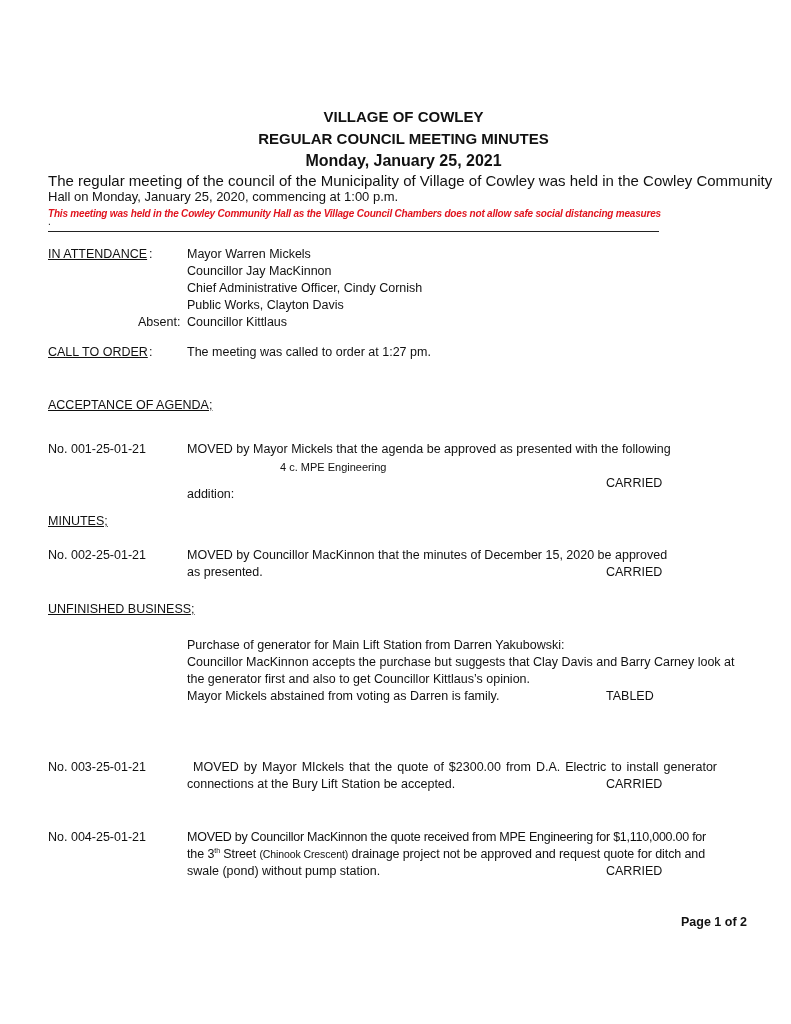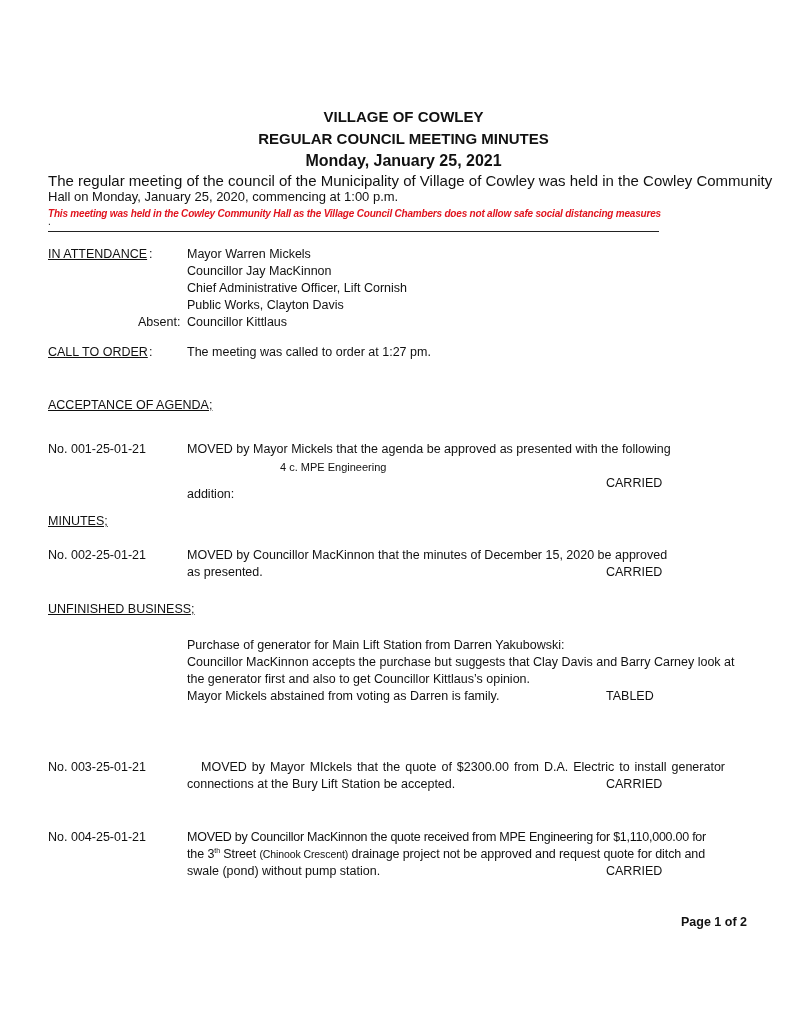--- a/index.html
+++ b/index.html
@@ -23,21 +23,21 @@
 <div class="abs body" style="left:48px;top:172px;font-size:15px;">The regular meeting of the council of the Municipality of Village of Cowley was held in the Cowley Community</div>
 <div class="abs body" style="left:48px;top:189px;font-size:13px;">Hall on Monday, January 25, 2020, commencing at 1:00 p.m.</div>
 <div class="abs red" style="left:48px;top:208px;">This meeting was held in the Cowley Community Hall as the Village Council Chambers does not allow safe social distancing measures</div>
 <div class="abs body" style="left:48px;top:216px;font-size:10px;">.</div>
 <div class="rule" style="top:231px;"></div>
 
 <div class="abs body u" style="left:48px;top:247px;"><span>IN ATTENDANCE</span></div>
 <div class="abs body" style="left:149px;top:247px;">:</div>
 <div class="abs body" style="left:187px;top:247px;">Mayor Warren Mickels</div>
 <div class="abs body" style="left:187px;top:264px;">Councillor Jay MacKinnon</div>
-<div class="abs body" style="left:187px;top:281px;">Chief Administrative Officer, Lift Cornish</div>
+<div class="abs body" style="left:187px;top:281px;">Chief Administrative Officer, Cindy Cornish</div>
 <div class="abs body" style="left:187px;top:298px;">Public Works, Clayton Davis</div>
 <div class="abs body" style="left:138px;top:315px;">Absent:</div>
 <div class="abs body" style="left:187px;top:315px;">Councillor Kittlaus</div>
 
 <div class="abs body u" style="left:48px;top:345px;"><span>CALL TO ORDER</span></div>
 <div class="abs body" style="left:149px;top:345px;">:</div>
 <div class="abs body" style="left:187px;top:345px;">The meeting was called to order at 1:27 pm.</div>
 
 <div class="abs body u" style="left:48px;top:398px;">ACCEPTANCE OF AGENDA;</div>
 <div class="abs body" style="left:48px;top:442px;">No. 001-25-01-21</div>
@@ -53,21 +53,21 @@
 <div class="abs body" style="left:606px;top:565px;">CARRIED</div>
 
 <div class="abs body u" style="left:48px;top:602px;">UNFINISHED BUSINESS;</div>
 <div class="abs body" style="left:187px;top:638px;">Purchase of generator for Main Lift Station from Darren Yakubowski:</div>
 <div class="abs body" style="left:187px;top:655px;">Councillor MacKinnon accepts the purchase but suggests that Clay Davis and Barry Carney look at</div>
 <div class="abs body" style="left:187px;top:672px;">the generator first and also to get Councillor Kittlaus’s opinion.</div>
 <div class="abs body" style="left:187px;top:689px;">Mayor Mickels abstained from voting as Darren is family.</div>
 <div class="abs body" style="left:606px;top:689px;">TABLED</div>
 
 <div class="abs body" style="left:48px;top:760px;">No. 003-25-01-21</div>
-<div class="abs body" style="left:201px;top:760px;word-spacing:1.5px;">MOVED by Mayor MIckels that the quote of $2300.00 from D.A. Electric to install generator</div>
+<div class="abs body" style="left:193px;top:760px;word-spacing:1.5px;">MOVED by Mayor MIckels that the quote of $2300.00 from D.A. Electric to install generator</div>
 <div class="abs body" style="left:187px;top:777px;">connections at the Bury Lift Station be accepted.</div>
 <div class="abs body" style="left:606px;top:777px;">CARRIED</div>
 
 <div class="abs body" style="left:48px;top:830px;">No. 004-25-01-21</div>
 <div class="abs body" style="left:187px;top:830px;letter-spacing:-0.25px;">MOVED by Councillor MacKinnon the quote received from MPE Engineering for $1,110,000.00 for</div>
 <div class="abs body" style="left:187px;top:847px;letter-spacing:-0.1px;"><span>the 3</span><sup style="font-size:7px;">th</sup><span> Street </span><span style="font-size:10.5px;">(Chinook Crescent)</span><span> drainage project not be approved and request quote for ditch and</span></div>
 <div class="abs body" style="left:187px;top:864px;">swale (pond) without pump station.</div>
 <div class="abs body" style="left:606px;top:864px;">CARRIED</div>
 
 <div class="abs body bold" style="left:681px;top:915px;">Page 1 of 2</div>

